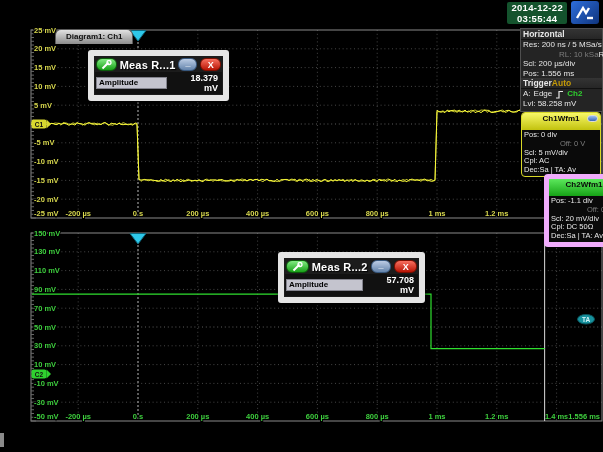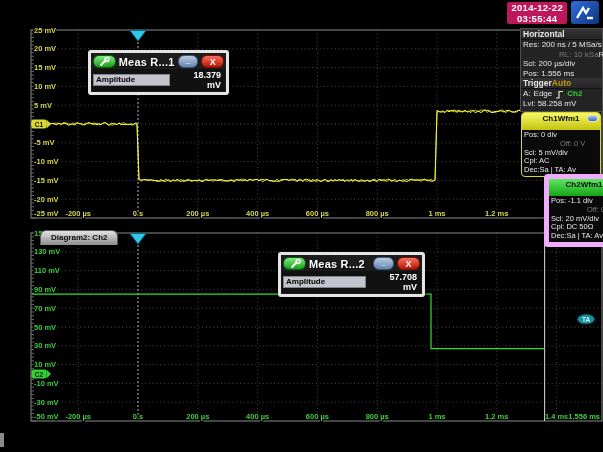--- a/index.html
+++ b/index.html
@@ -24,37 +24,37 @@
   .wfm{position:absolute;z-index:3;width:80px;border-radius:4px;overflow:hidden;background:#0a0a0a;font-size:7.5px;color:#e8e8e8;}
   #wfm1{left:521px;top:112px;border:1px solid #d8d828;}
   #wfm2{left:544px;top:174px;border:5px solid #f0abfc;}
   .wfmhead{height:17px;line-height:11px;text-align:center;font-weight:bold;font-size:8px;color:#0a0a0a;position:relative;}
   #wfm1 .wfmhead{background:linear-gradient(#f8f868,#c2c20e);}
   #wfm2 .wfmhead{background:linear-gradient(#5ce85c,#16a316);}
   .eye{position:absolute;right:2px;top:2px;width:11px;height:7px;border-radius:3.5px;background:linear-gradient(#9cc0f0,#3a66b8);border:1px solid #dcdcdc;}
   .wfmbody{padding:1px 2px;}
   .wrow{line-height:8.8px;white-space:nowrap;}
   
-  .meas{position:absolute;z-index:4;background:#1c1c1c;border:3px solid #e5e5e5;border-radius:3px;box-shadow:1px 2px 4px rgba(0,0,0,.7);}
+  .meas{position:absolute;z-index:4;background:#1c1c1c;border:6px solid #e5e5e5;border-radius:3px;box-shadow:1px 2px 4px rgba(0,0,0,.7);}
   #meas1{left:88px;top:50px;width:141px;}
   #meas2{left:278px;top:252px;width:147px;}
   .mtitle{display:flex;align-items:center;gap:3px;padding:2px 2px 1px 2px;}
   .mwrench{width:23px;height:13px;border-radius:6px;background:linear-gradient(#82ec82,#17a017);border:1px solid #0b5c0b;
            display:flex;align-items:center;justify-content:center;}
   .mname{flex:1;color:#fff;font-weight:bold;font-size:11px;letter-spacing:.2px;text-shadow:1px 1px 1px #000;white-space:nowrap;}
   .mmin{width:21px;height:13px;border-radius:6px;background:linear-gradient(#bccce4,#6484ac);border:1px solid #38587e;
         color:#fff;font-size:9px;line-height:9px;text-align:center;font-weight:bold;}
   .mclose{width:23px;height:13px;border-radius:6px;background:linear-gradient(#f87060,#b81404);border:1px solid #7c0e00;
           color:#fff;font-size:9px;line-height:12px;text-align:center;font-weight:bold;}
   .mbody{display:flex;align-items:center;background:#111;margin:0 1px 1px 1px;padding:1px;}
   .mparam{width:84px;background:#c4c4ce;border:1px solid #83838d;color:#000;font-size:8px;font-weight:bold;line-height:10px;padding:0 2px;}
   .mval{flex:1;text-align:right;color:#fff;font-size:9px;font-weight:bold;padding-right:3px;margin-left:23px;}
   
   .topdate{position:absolute;right:36px;top:2px;z-index:3;color:#fff;font-size:9.5px;font-weight:bold;text-align:center;line-height:11px;
-           background:#be185d;padding:0 4px;border-radius:2px;letter-spacing:.3px;}
+           background:#14532d;padding:0 4px;border-radius:2px;letter-spacing:.3px;}
   .logo{position:absolute;right:4px;top:1px;z-index:3;width:28px;height:23px;background:linear-gradient(135deg,#2d6edc,#10357e);
         border-radius:3px;display:flex;align-items:center;justify-content:center;}
   .watermark{position:absolute;left:412px;top:426px;width:191px;height:26px;z-index:3;background:#a2a2a2;
              display:flex;align-items:center;justify-content:center;color:#1e6e1e;font-size:16px;letter-spacing:.3px;}
   .corner{position:absolute;left:0;top:433px;width:4px;height:14px;background:#8a8a8a;z-index:3;}
 </style>
 </head>
 <body>
 
 <div class="screen">
@@ -259,21 +259,21 @@
         <rect x="31.5" y="369.5" width="15" height="9" rx="2" fill="#2fd02f"></rect>
         <polygon points="46.5,369.5 51,374 46.5,378.5" fill="#2fd02f"></polygon>
         <text x="39" y="376.5" fill="#111" font-size="6.5" font-weight="bold" text-anchor="middle" font-family="Liberation Sans, sans-serif">C2</text>
       </g>
       <g>
         <ellipse cx="586" cy="319.23748" rx="8.5" ry="4.8" fill="#17929e" stroke="#0a5058" stroke-width="1"></ellipse>
         <text x="586" y="321.73748" fill="#d8f6fa" font-size="6.5" font-weight="bold" text-anchor="middle" font-family="Liberation Sans, sans-serif">TA</text>
       </g>
     </svg>
 
-  <div class="tab" id="tab2">Diagram2: Ch2</div>
+  <div class="tab" id="tab1">Diagram1: Ch1</div>
 
   <div class="topdate">
     <div>2014-12-22</div>
     <div>03:55:44</div>
   </div>
   <div class="logo">
     <svg width="22" height="16" viewBox="0 0 22 16">
       <path d="M3 13 L9 3 L12 8 L15 3" stroke="#fff" stroke-width="2.4" fill="none"></path>
       <path d="M13 13 L19 13" stroke="#fff" stroke-width="2.4"></path>
     </svg>

